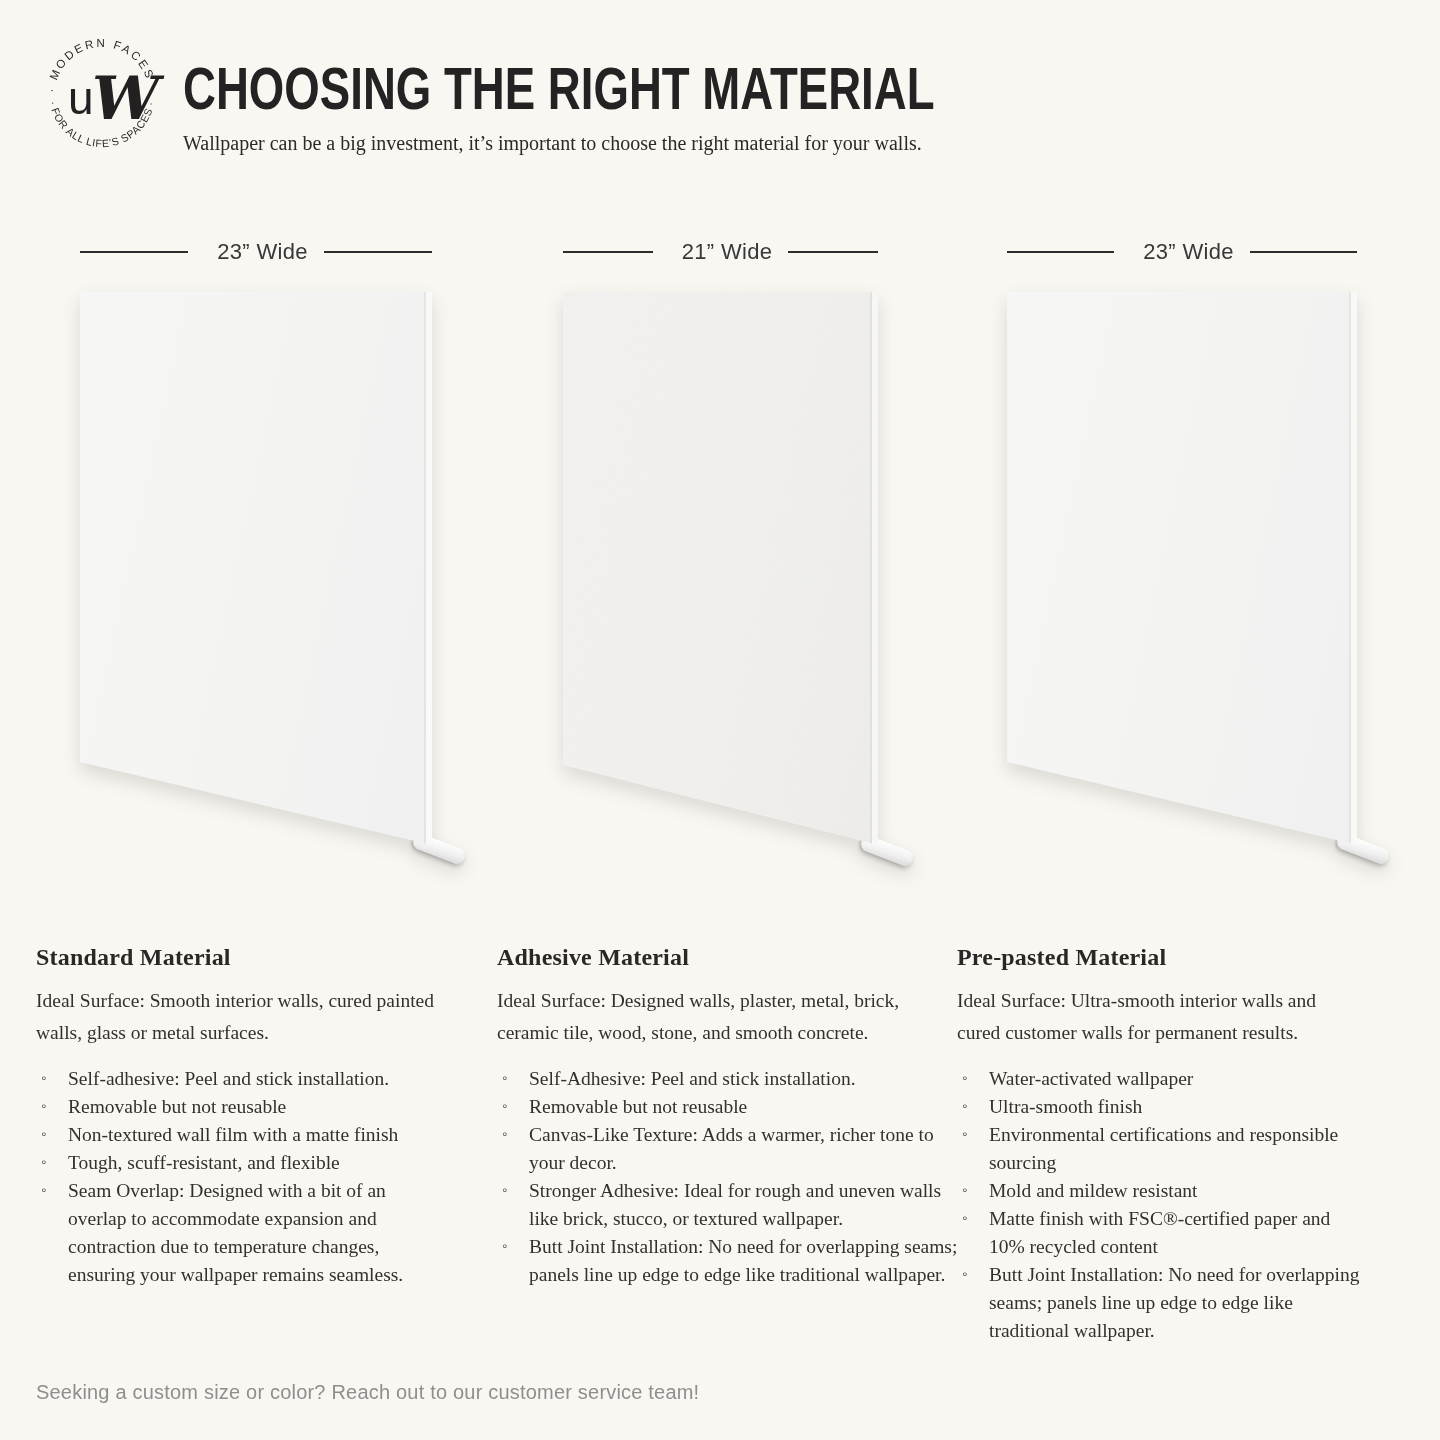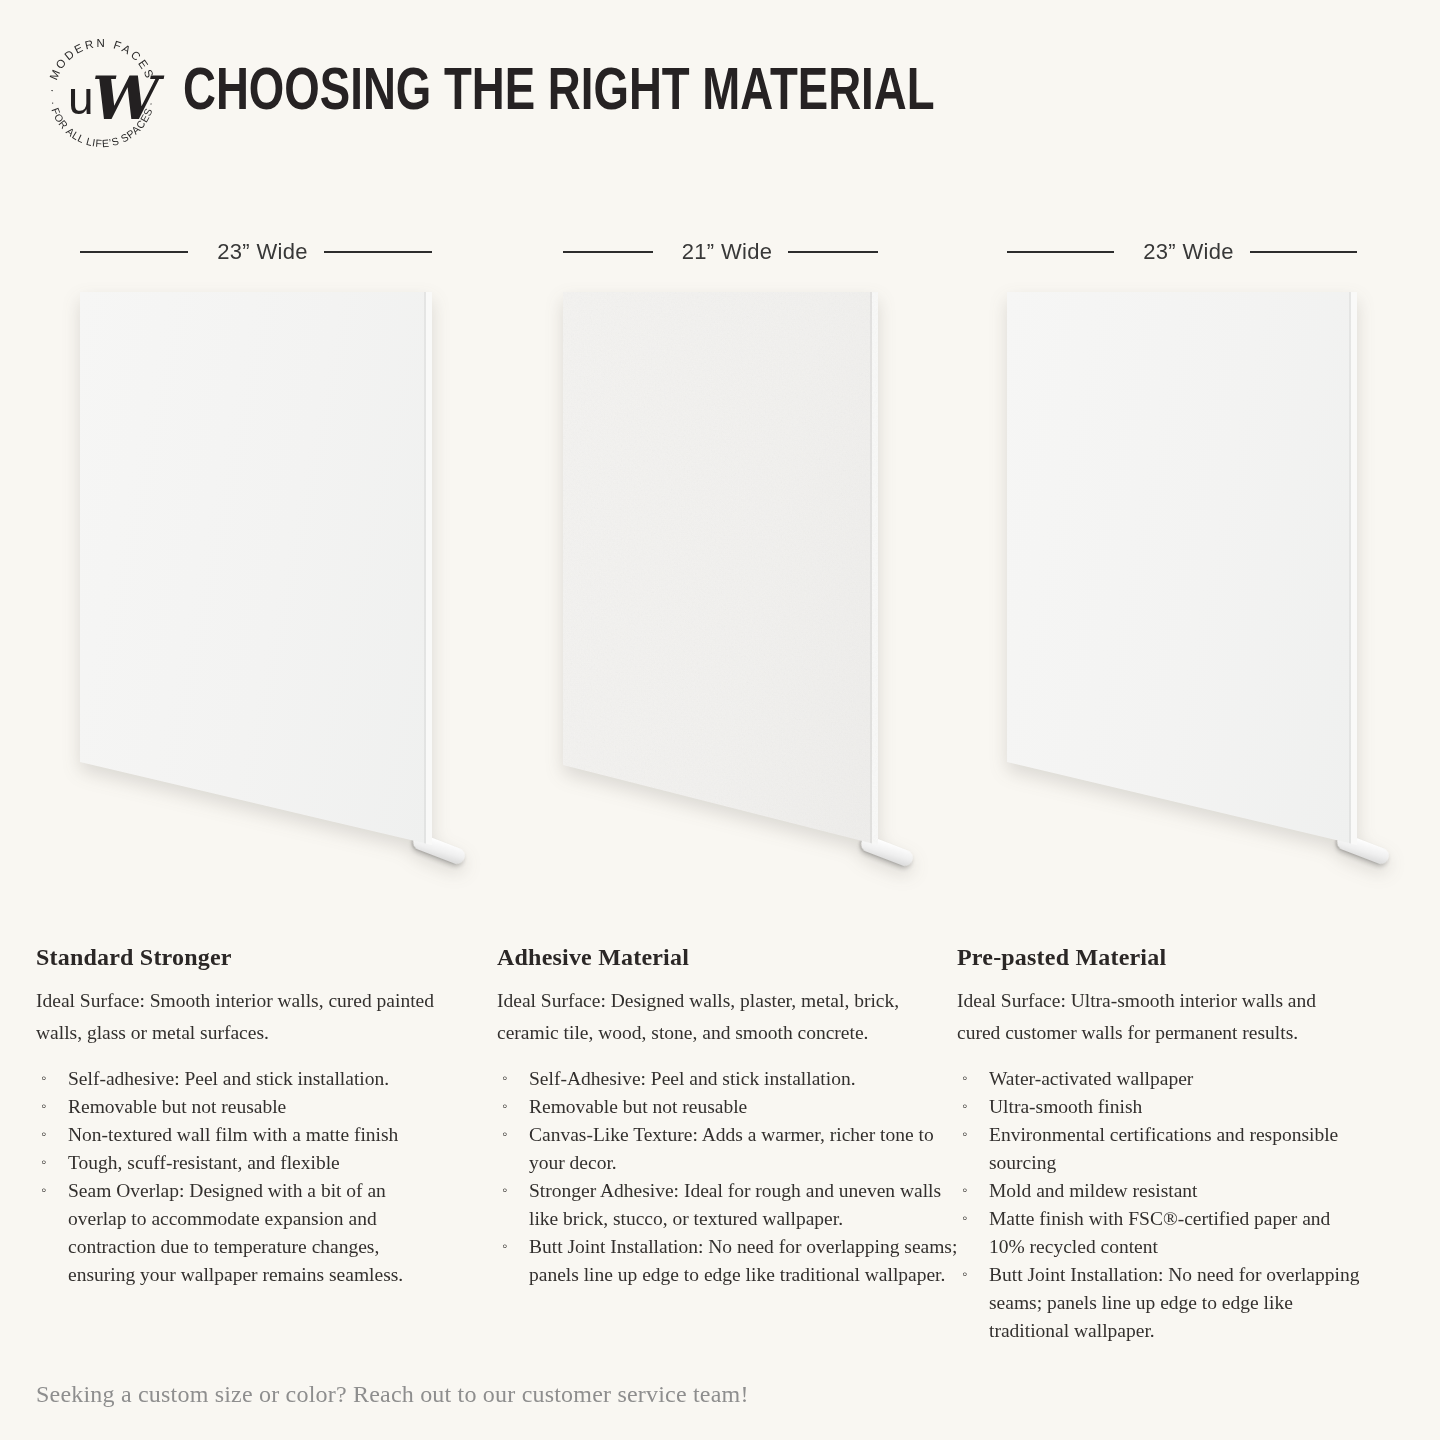--- a/index.html
+++ b/index.html
@@ -84,22 +84,22 @@
     font-size:24px;font-weight:bold;color:#2b2726;letter-spacing:.2px;
   }
   .material-intro{margin:0 0 16px;font-size:19.5px;line-height:32px;}
   ul.bullets{list-style:none;margin:0;padding:0;font-size:19.5px;line-height:28px;}
   ul.bullets li{display:flex;margin:0;}
   .b-marker{flex:0 0 27px;padding-left:5px;font-size:15px;line-height:27px;color:#3a3734;}
   .b-text{flex:1;}
   
   .footer-note{
     position:absolute;left:36px;top:1381px;margin:0;
-    font-family:Liberation Serif, serif;
-    font-size:24px;color:#8e8e8e;letter-spacing:.2px;
+    font-family:Liberation Sans, sans-serif;
+    font-size:20px;color:#8e8e8e;letter-spacing:.2px;
   }
 </style>
 </head>
 <body>
 
 <div class="canvas">
 
   <svg class="logo" viewBox="0 0 132 132" xmlns="http://www.w3.org/2000/svg">
     <defs>
       <path id="arcTop" d="M 19 66 A 47 47 0 0 1 113 66"></path>
@@ -112,20 +112,21 @@
       <text font-size="10.5" letter-spacing="0.6">
         <textPath href="#arcBot" startOffset="50%" text-anchor="middle">· FOR ALL LIFE’S SPACES ·</textPath>
       </text>
     </g>
     <text x="32" y="86" font-size="46" font-family="Liberation Sans, sans-serif" fill="#232021">u</text>
     <text x="56" y="91" font-size="60" font-style="italic" font-weight="bold" font-family="DejaVu Serif, serif" fill="#232021">W</text>
   </svg>
 
   <div class="title-block">
     <h1 class="page-title">CHOOSING THE RIGHT MATERIAL</h1>
+    <p class="page-subtitle">Wallpaper can be a big investment, it’s important to choose the right material for your walls.</p>
   </div>
 
   <div class="label-row p0">
     <span class="rule"></span>
     <span class="width-text">23” Wide</span>
     <span class="rule"></span>
   </div>
   <div class="label-row p1">
     <span class="rule"></span>
     <span class="width-text">21” Wide</span>
@@ -160,21 +161,21 @@
       </svg>
     </div>
   </div>
 
   <div class="panel p2">
     <div class="curl p2"></div>
     <div class="sheet p2"></div>
   </div>
 
   <div class="text-block t0">
-    <h2 class="material-heading">Standard Stronger</h2>
+    <h2 class="material-heading">Standard Material</h2>
     <p class="material-intro">Ideal Surface: Smooth interior walls, cured painted walls, glass or metal surfaces.</p>
     <ul class="bullets">
         <li>
           <span class="b-marker">◦</span>
           <span class="b-text">Self-adhesive: Peel and stick installation.</span>
         </li>
         <li>
           <span class="b-marker">◦</span>
           <span class="b-text">Removable but not reusable</span>
         </li>

